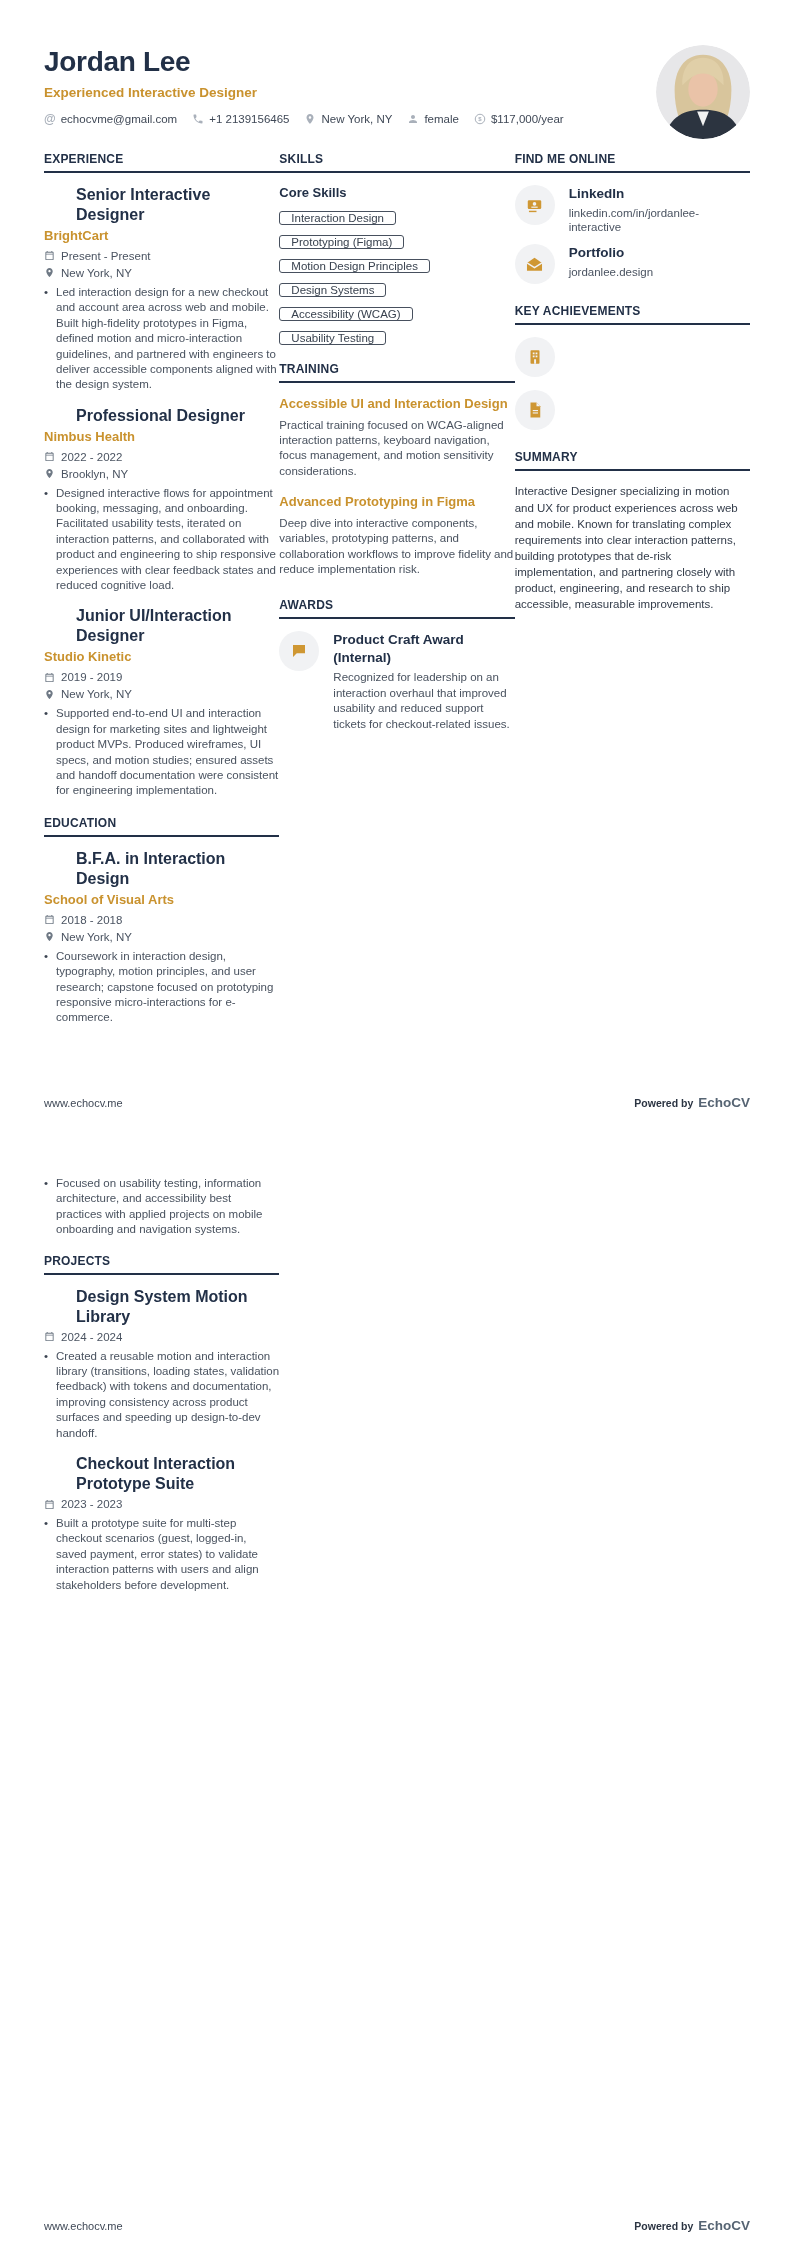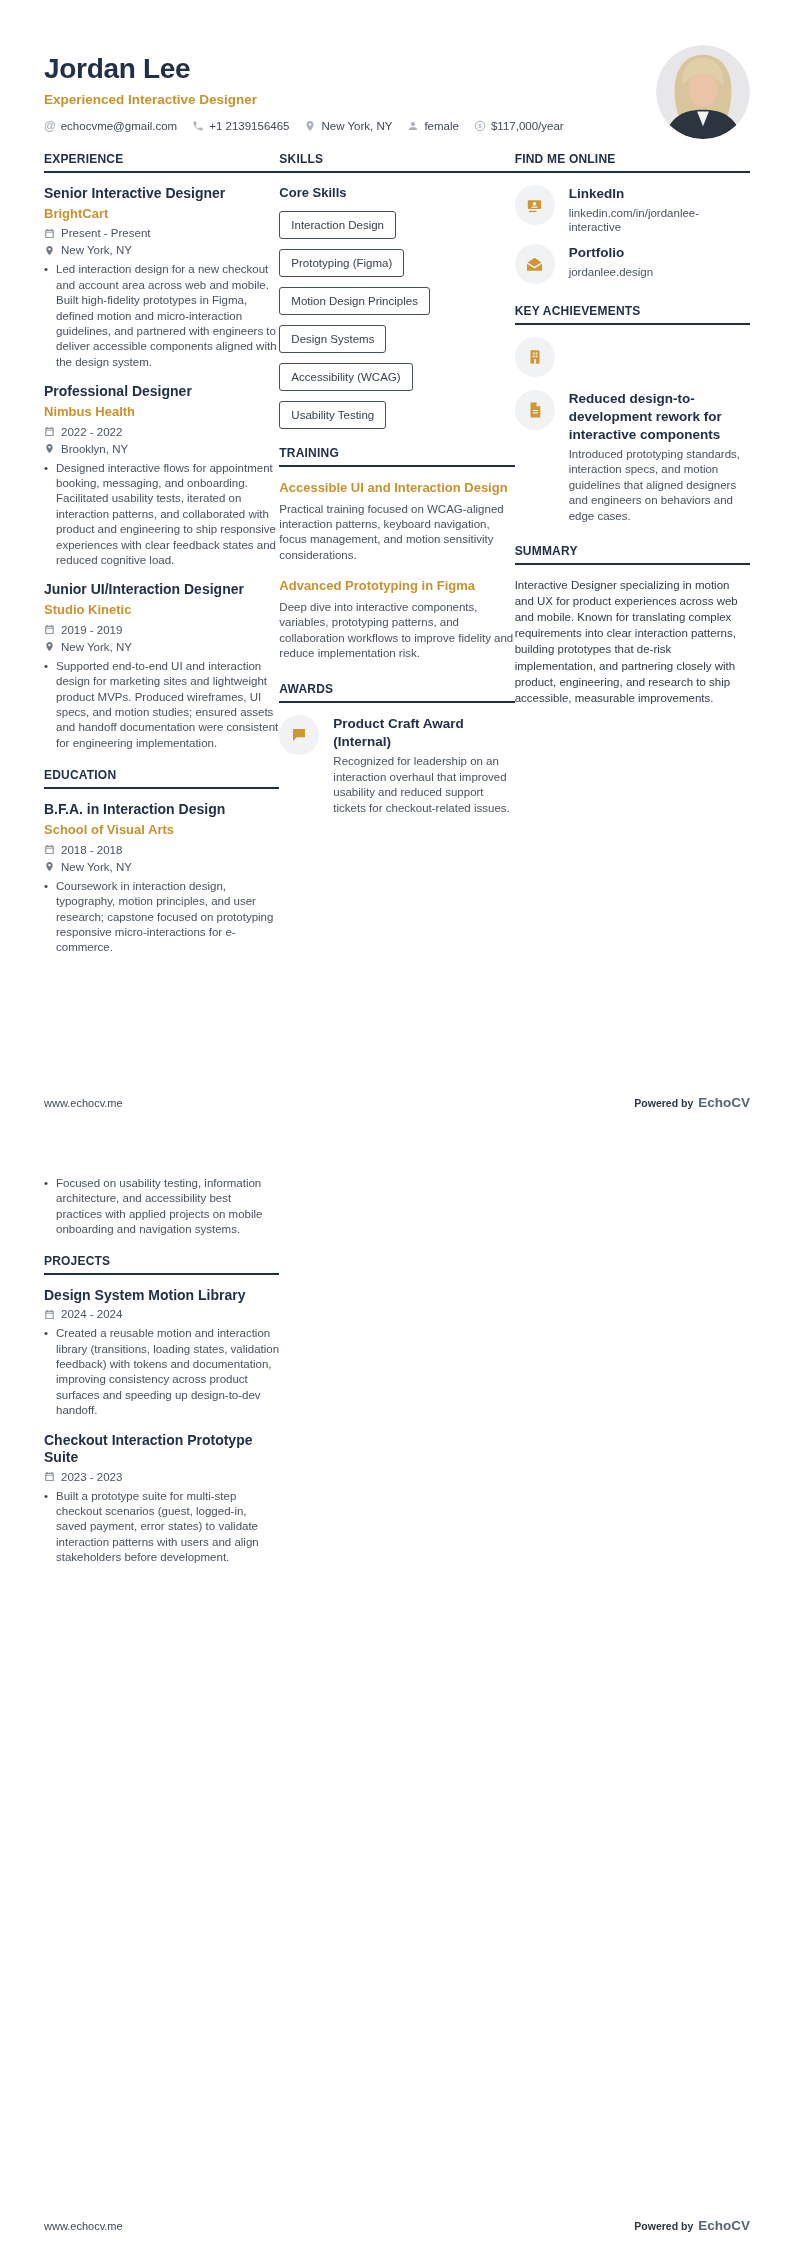--- a/index.html
+++ b/index.html
@@ -21,52 +21,52 @@
     -webkit-font-smoothing:antialiased;
   }
   .page{
     width:794px;height:1123px;
     position:relative;
     padding:47px 44px 0 44px;
     overflow:hidden;
     background:#fff;
   }
   
-  .hdr{display:flex;justify-content:space-between;align-items:center;}
+  .hdr{display:flex;justify-content:space-between;align-items:flex-start;}
   .name{font-size:28px;font-weight:700;color:var(--navy);letter-spacing:-0.3px;line-height:1.1;}
   .role{margin-top:7px;font-size:13.5px;font-weight:700;color:var(--orange);}
   .contact{margin-top:13px;display:flex;align-items:center;gap:15px;font-size:11.5px;color:#3f4856;}
   .citem{display:flex;align-items:center;gap:5px;white-space:nowrap;}
   .cicon{color:var(--icon-gray);display:inline-flex;align-items:center;}
   .cicon svg{display:block;}
   .at{font-size:12px;font-weight:700;color:var(--icon-gray);line-height:1;}
   .avatar{width:94px;height:94px;border-radius:50%;overflow:hidden;flex:none;margin-top:-2px;}
   
   .grid{margin-top:13px;display:grid;grid-template-columns:1fr 1fr 1fr;}
   section{margin-bottom:17px;}
   .sec-h{
     font-size:12px;font-weight:700;color:var(--navy);
     border-bottom:2px solid var(--navy);
     padding-bottom:5px;margin-bottom:12px;letter-spacing:.2px;
   }
   
   .entry{margin-bottom:13px;}
-  .etitle{font-size:14px;font-weight:700;color:var(--navy);line-height:1.25;}
+  .etitle{font-size:16px;font-weight:700;color:var(--navy);line-height:1.25;margin-left:32px;}
   .ecompany{margin-top:3px;font-size:13px;font-weight:700;color:var(--orange);line-height:1.3;}
   .meta{display:flex;align-items:center;gap:6px;margin-top:5px;font-size:11.5px;color:var(--meta);}
   .micon{color:var(--meta-icon);display:inline-flex;}
   .micon svg{display:block;}
   .bullet{display:flex;gap:8px;margin-top:6px;}
   .dot{color:#3a4350;font-size:11.5px;line-height:1.34;}
   .bullet p{font-size:11.5px;line-height:1.34;color:var(--body);}
   
   .group-label{font-size:13px;font-weight:700;color:var(--navy);margin-bottom:11px;}
   .tag{
     display:table;border:1px solid #47505e;border-radius:3px;
-    padding:7px 11px;margin-bottom:10px;
+    padding:0 11px;margin-bottom:10px;
     font-size:11.5px;color:#39424f;font-weight:500;background:#fff;
   }
   
   .titem{margin-bottom:14px;}
   .ttitle{font-size:13px;font-weight:700;color:var(--orange);line-height:1.35;margin-bottom:5px;}
   .tdesc{font-size:11.5px;line-height:1.34;color:var(--body);}
   
   .irow{display:flex;gap:14px;margin-bottom:13px;}
   .icircle{width:40px;height:40px;border-radius:50%;background:var(--circle-bg);flex:none;
     display:flex;align-items:center;justify-content:center;}
@@ -357,24 +357,20 @@
         </div>
         <div class="irow">
           <div class="icircle">
             <svg width="18" height="18" viewBox="0 0 24 24">
                 <path d="M6 2 H14 L19 7 V22 H6 Z" fill="#cf9733"></path>
                 <path d="M14 2 L14 7 H19 Z" fill="#f1f2f4"></path>
                 <rect x="9" y="12" width="7" height="1.5" fill="#f1f2f4"></rect>
                 <rect x="9" y="15.2" width="7" height="1.5" fill="#f1f2f4"></rect>
               </svg>
           </div>
-          <div class="ibody">
-            <div class="ititle">Reduced design-to-development rework for interactive components</div>
-            <p class="isub">Introduced prototyping standards, interaction specs, and motion guidelines that aligned designers and engineers on behaviors and edge cases.</p>
-          </div>
         </div>
       </section>
 
       <section style="margin-top:20px;">
         <h2 class="sec-h">SUMMARY</h2>
         <p class="summary-text">Interactive Designer specializing in motion and UX for product experiences across web and mobile. Known for translating complex requirements into clear interaction patterns, building prototypes that de-risk implementation, and partnering closely with product, engineering, and research to ship accessible, measurable improvements.</p>
       </section>
     </div>
   </div>
 

